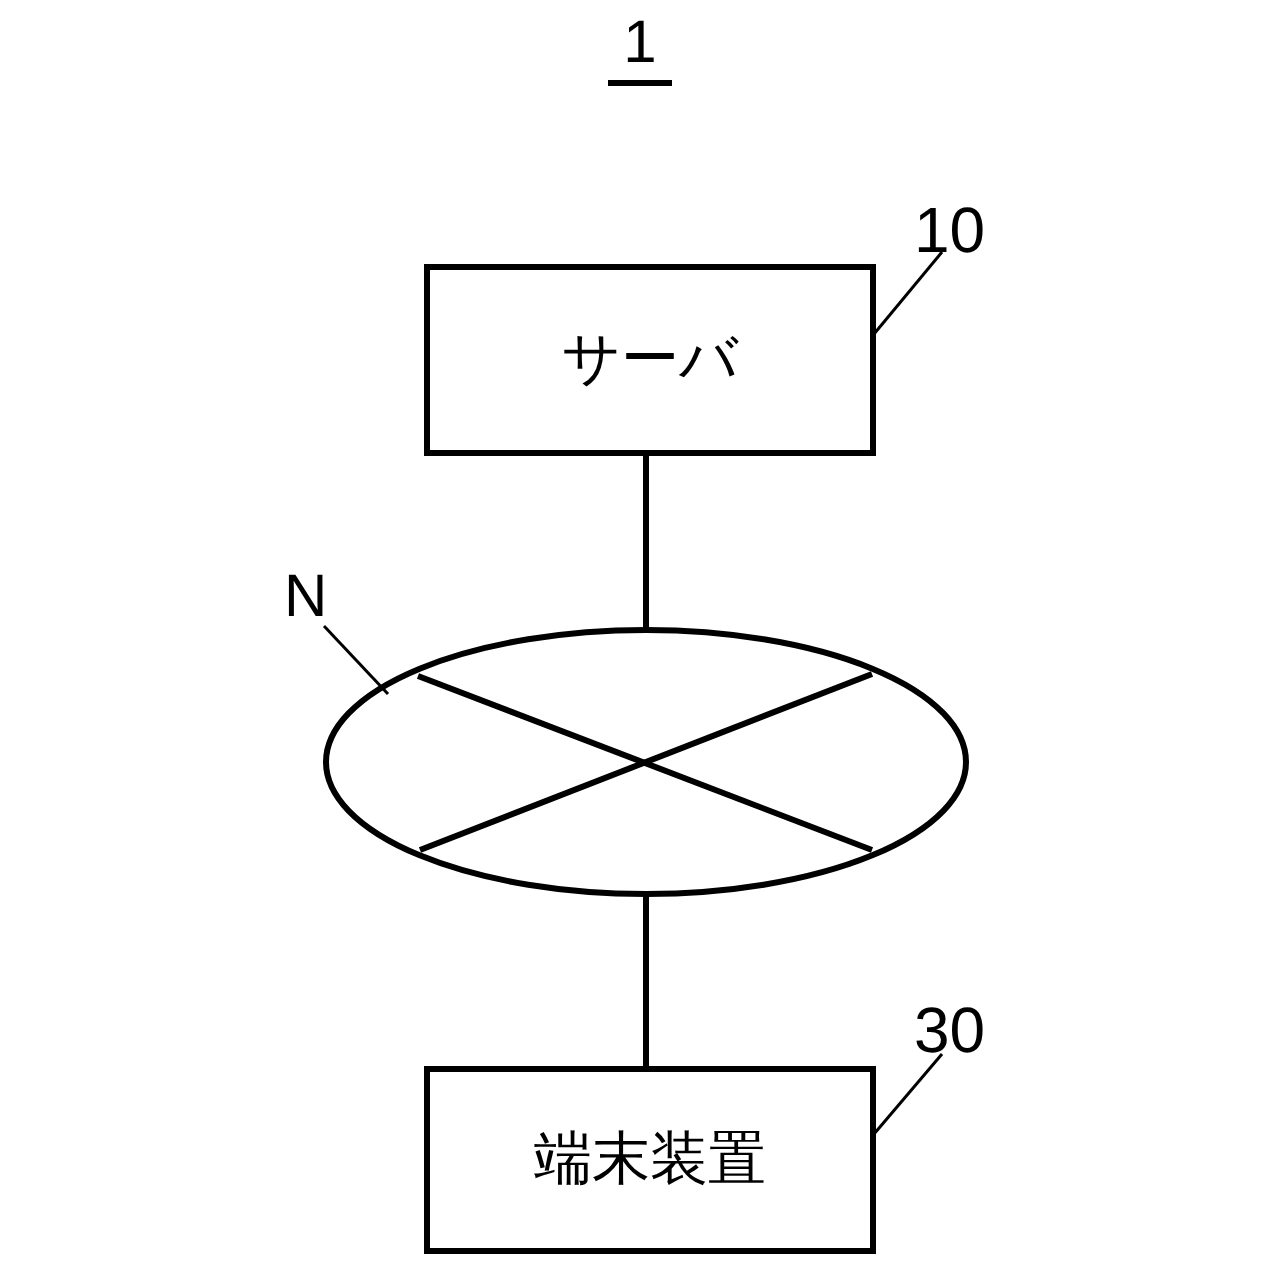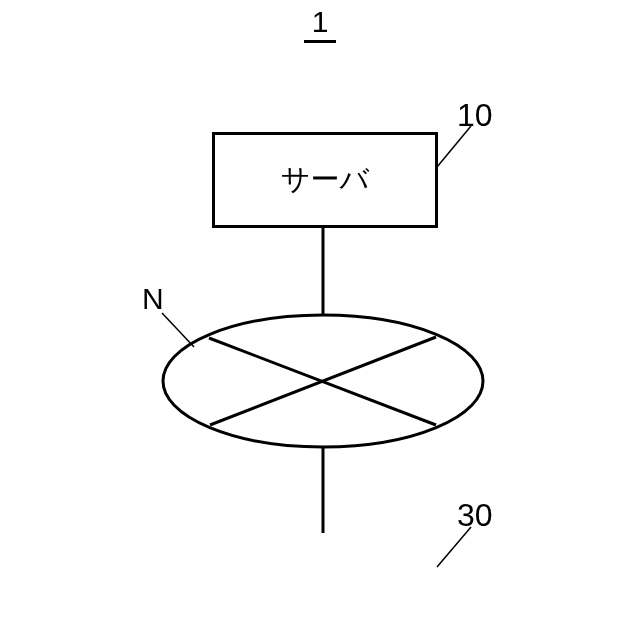--- a/index.html
+++ b/index.html
@@ -98,16 +98,19 @@
   </div>
 
   <div class="node-box server-box">
     <span class="node-label">サーバ</span>
   </div>
 
   <div class="ref-label ref-10">10</div>
 
   <div class="ref-label ref-n">N</div>
 
+  <div class="node-box terminal-box">
+    <span class="node-label">端末装置</span>
+  </div>
 
   <div class="ref-label ref-20">30</div>
 
 </div>
 
 </body></html>

